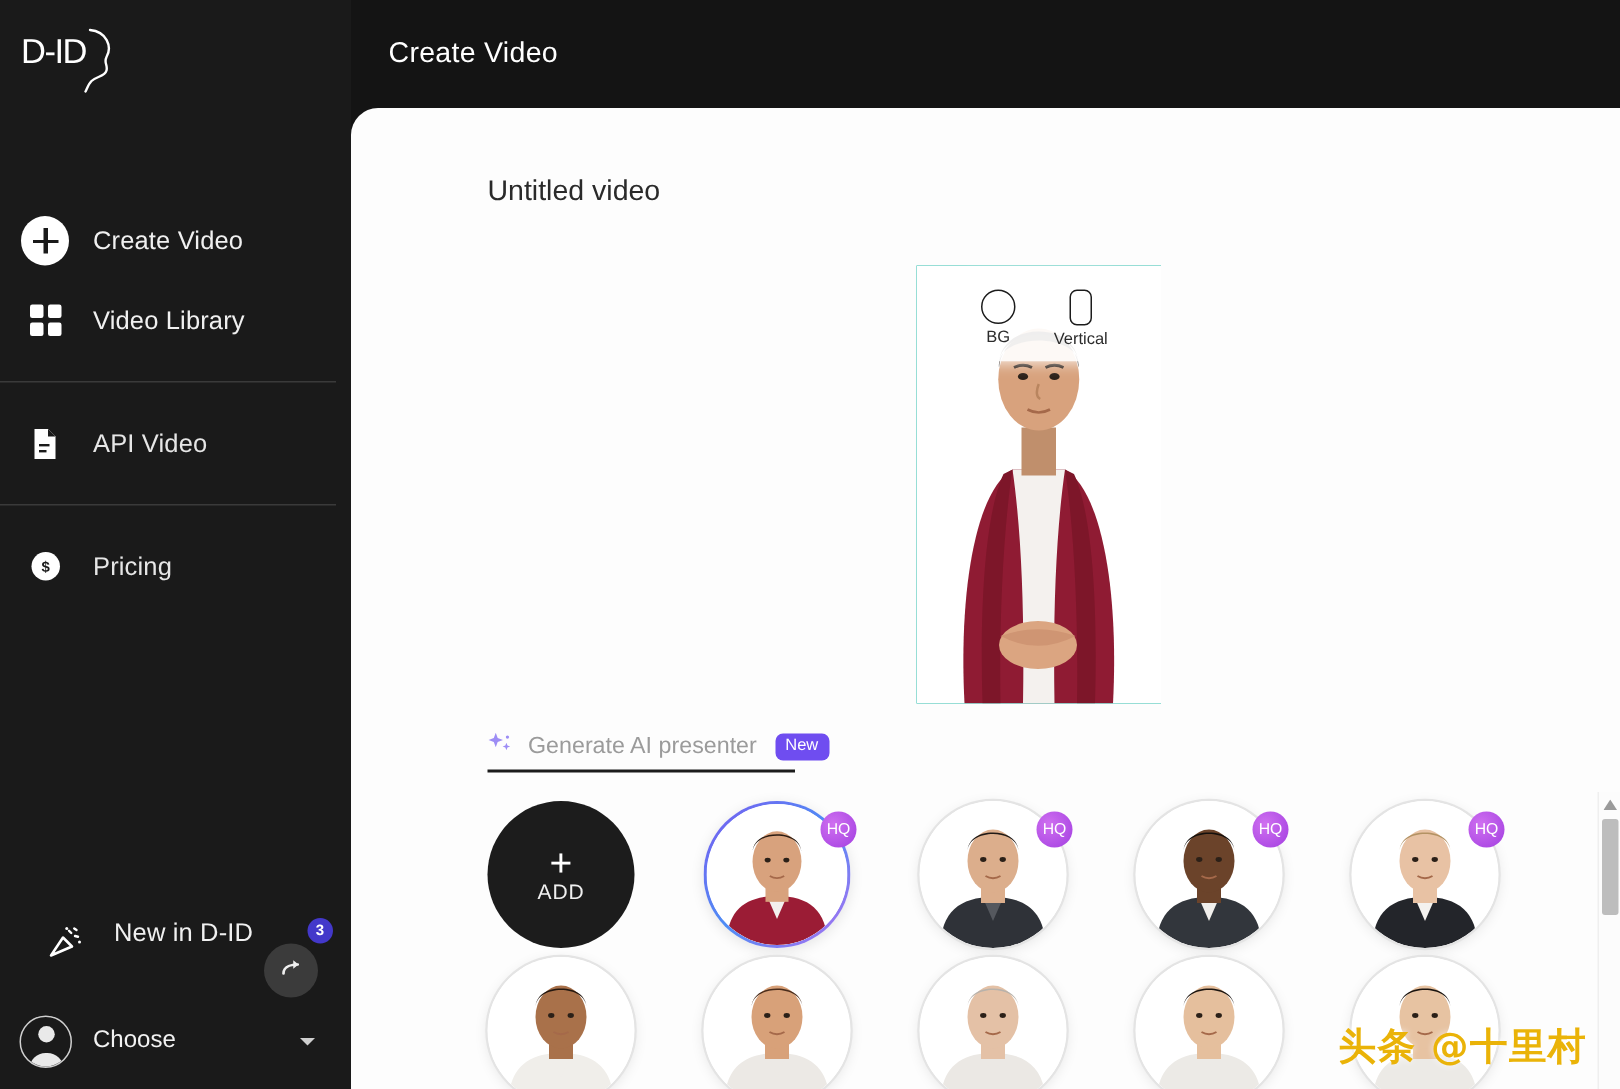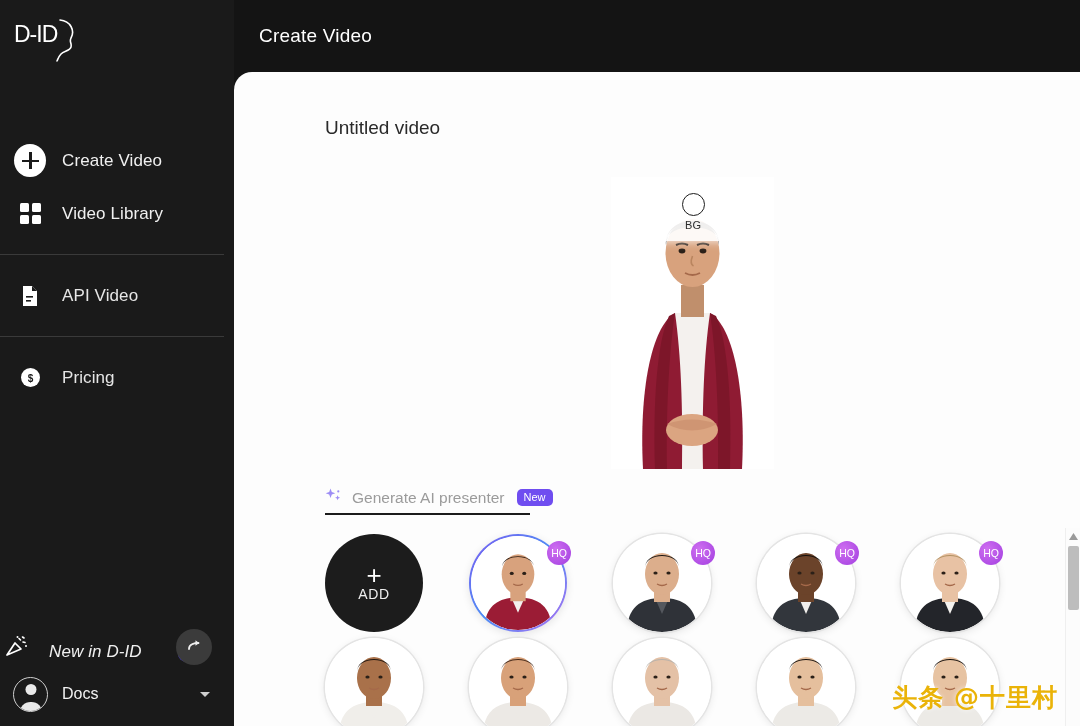--- a/index.html
+++ b/index.html
@@ -51,22 +51,22 @@
   }
   .plus-circle::before { left: 8px; top: 15.5px; width: 17px; height: 2.4px; }
   .plus-circle::after  { top: 8px; left: 15.3px; height: 17px; width: 2.4px; }
 
   .grid-icon { display: grid; grid-template-columns: 9px 9px; grid-template-rows: 9px 9px; gap: 3px; }
   .grid-icon i { background: #fff; border-radius: 1.5px; display: block; }
 
   .spacer-flex { flex: 1 1 auto; }
 
   .newinid {
-    display: flex; align-items: flex-end; height: 50px;
-    padding-left: 1px; gap: 16px; cursor: pointer; position: relative; font-style: italic;
+    display: flex; align-items: flex-start; height: 50px;
+    padding-left: 28px; gap: 16px; cursor: pointer; position: relative;
   }
   .badge-count {
     width: 17px; height: 17px; border-radius: 50%;
     background: #4338ca; color: #fff; font-size: 10px; font-weight: bold;
     display: flex; align-items: center; justify-content: center;
     margin-left: 20px;
   }
 
   .collapse-btn {
     position: absolute; left: 176px; top: 629px;
@@ -322,21 +322,21 @@
         <path d="M4 11 C4 6, 10 5, 13.5 5" stroke="#efefef" stroke-width="1.8" fill="none" stroke-linecap="round"></path>
         <path d="M10.5 2.2 L14 5 L10.5 7.8 Z" fill="#efefef"></path>
       </svg>
     </div>
 
     <div class="user-row">
       <span class="avatar-circle">
         <span class="head"></span>
           <span class="body"></span>
       </span>
-      <span class="user-name">Docs</span>
+      <span class="user-name">Choose</span>
       <span class="caret-down"></span>
     </div>
   </aside>
 
   <header id="topbar">
     <span class="title">Create Video</span>
   </header>
 
   <main id="panel">
 
@@ -367,20 +367,24 @@
         <path d="M86 68 q6 -3 12 0" stroke="#2a1d14" stroke-width="2" fill="none"></path>
 
         <path d="M81.5 79 q-3 8 1 10" stroke="#b9855f" stroke-width="1.6" fill="none"></path>
         <path d="M74 96 q7.5 4 15 0" stroke="#a5694a" stroke-width="1.8" fill="none"></path>
       </svg>
 
       <div class="bgv-toggle" style="left:27px; top:6px;">
         <div class="bgv-opt">
           <span class="bgv-glyph-circle"></span>
           <span class="bgv-label">BG</span>
+        </div>
+        <div class="bgv-opt">
+          <span class="bgv-glyph-rect"></span>
+          <span class="bgv-label">Vertical</span>
         </div>
       </div>
     </div>
 
     <div class="tabs">
 
       <div class="tab">
         <span>
           <svg width="17" height="17" viewBox="0 0 17 17" aria-hidden="true">
             <path d="M5.5 1.5 L6.8 5 L10.3 6.3 L6.8 7.6 L5.5 11.1 L4.2 7.6 L0.7 6.3 L4.2 5 Z" fill="#9d8df5"></path>

